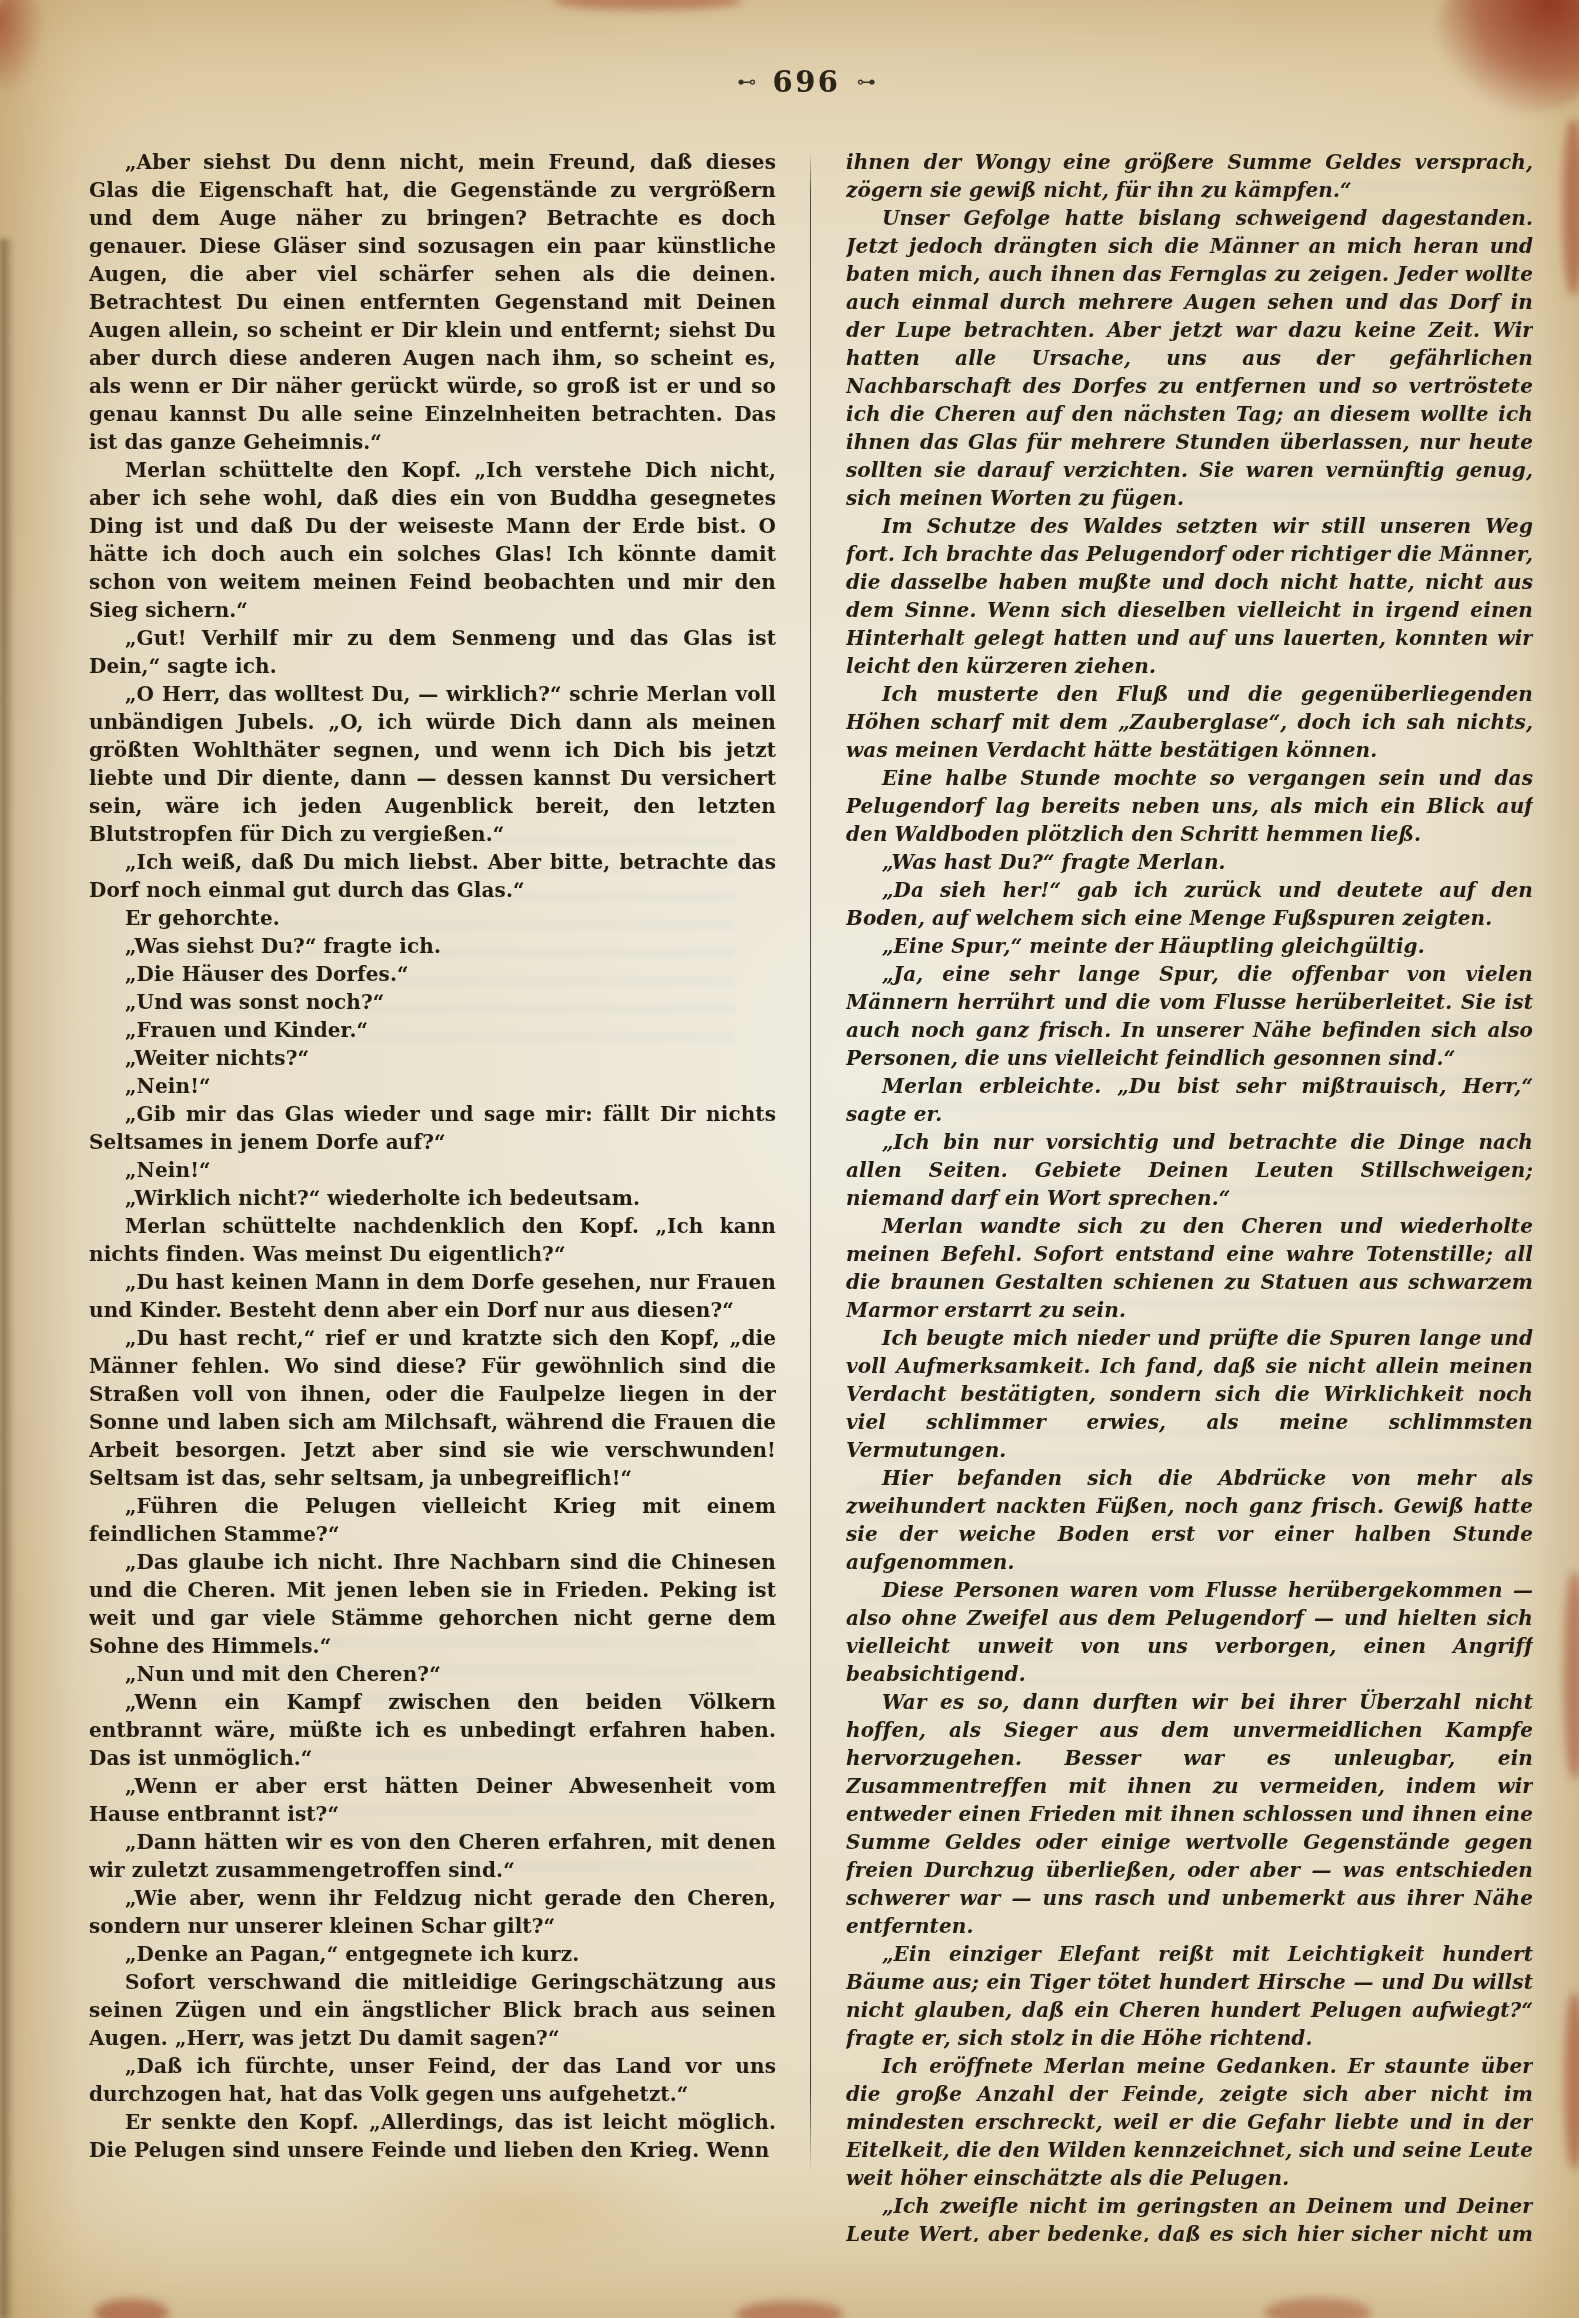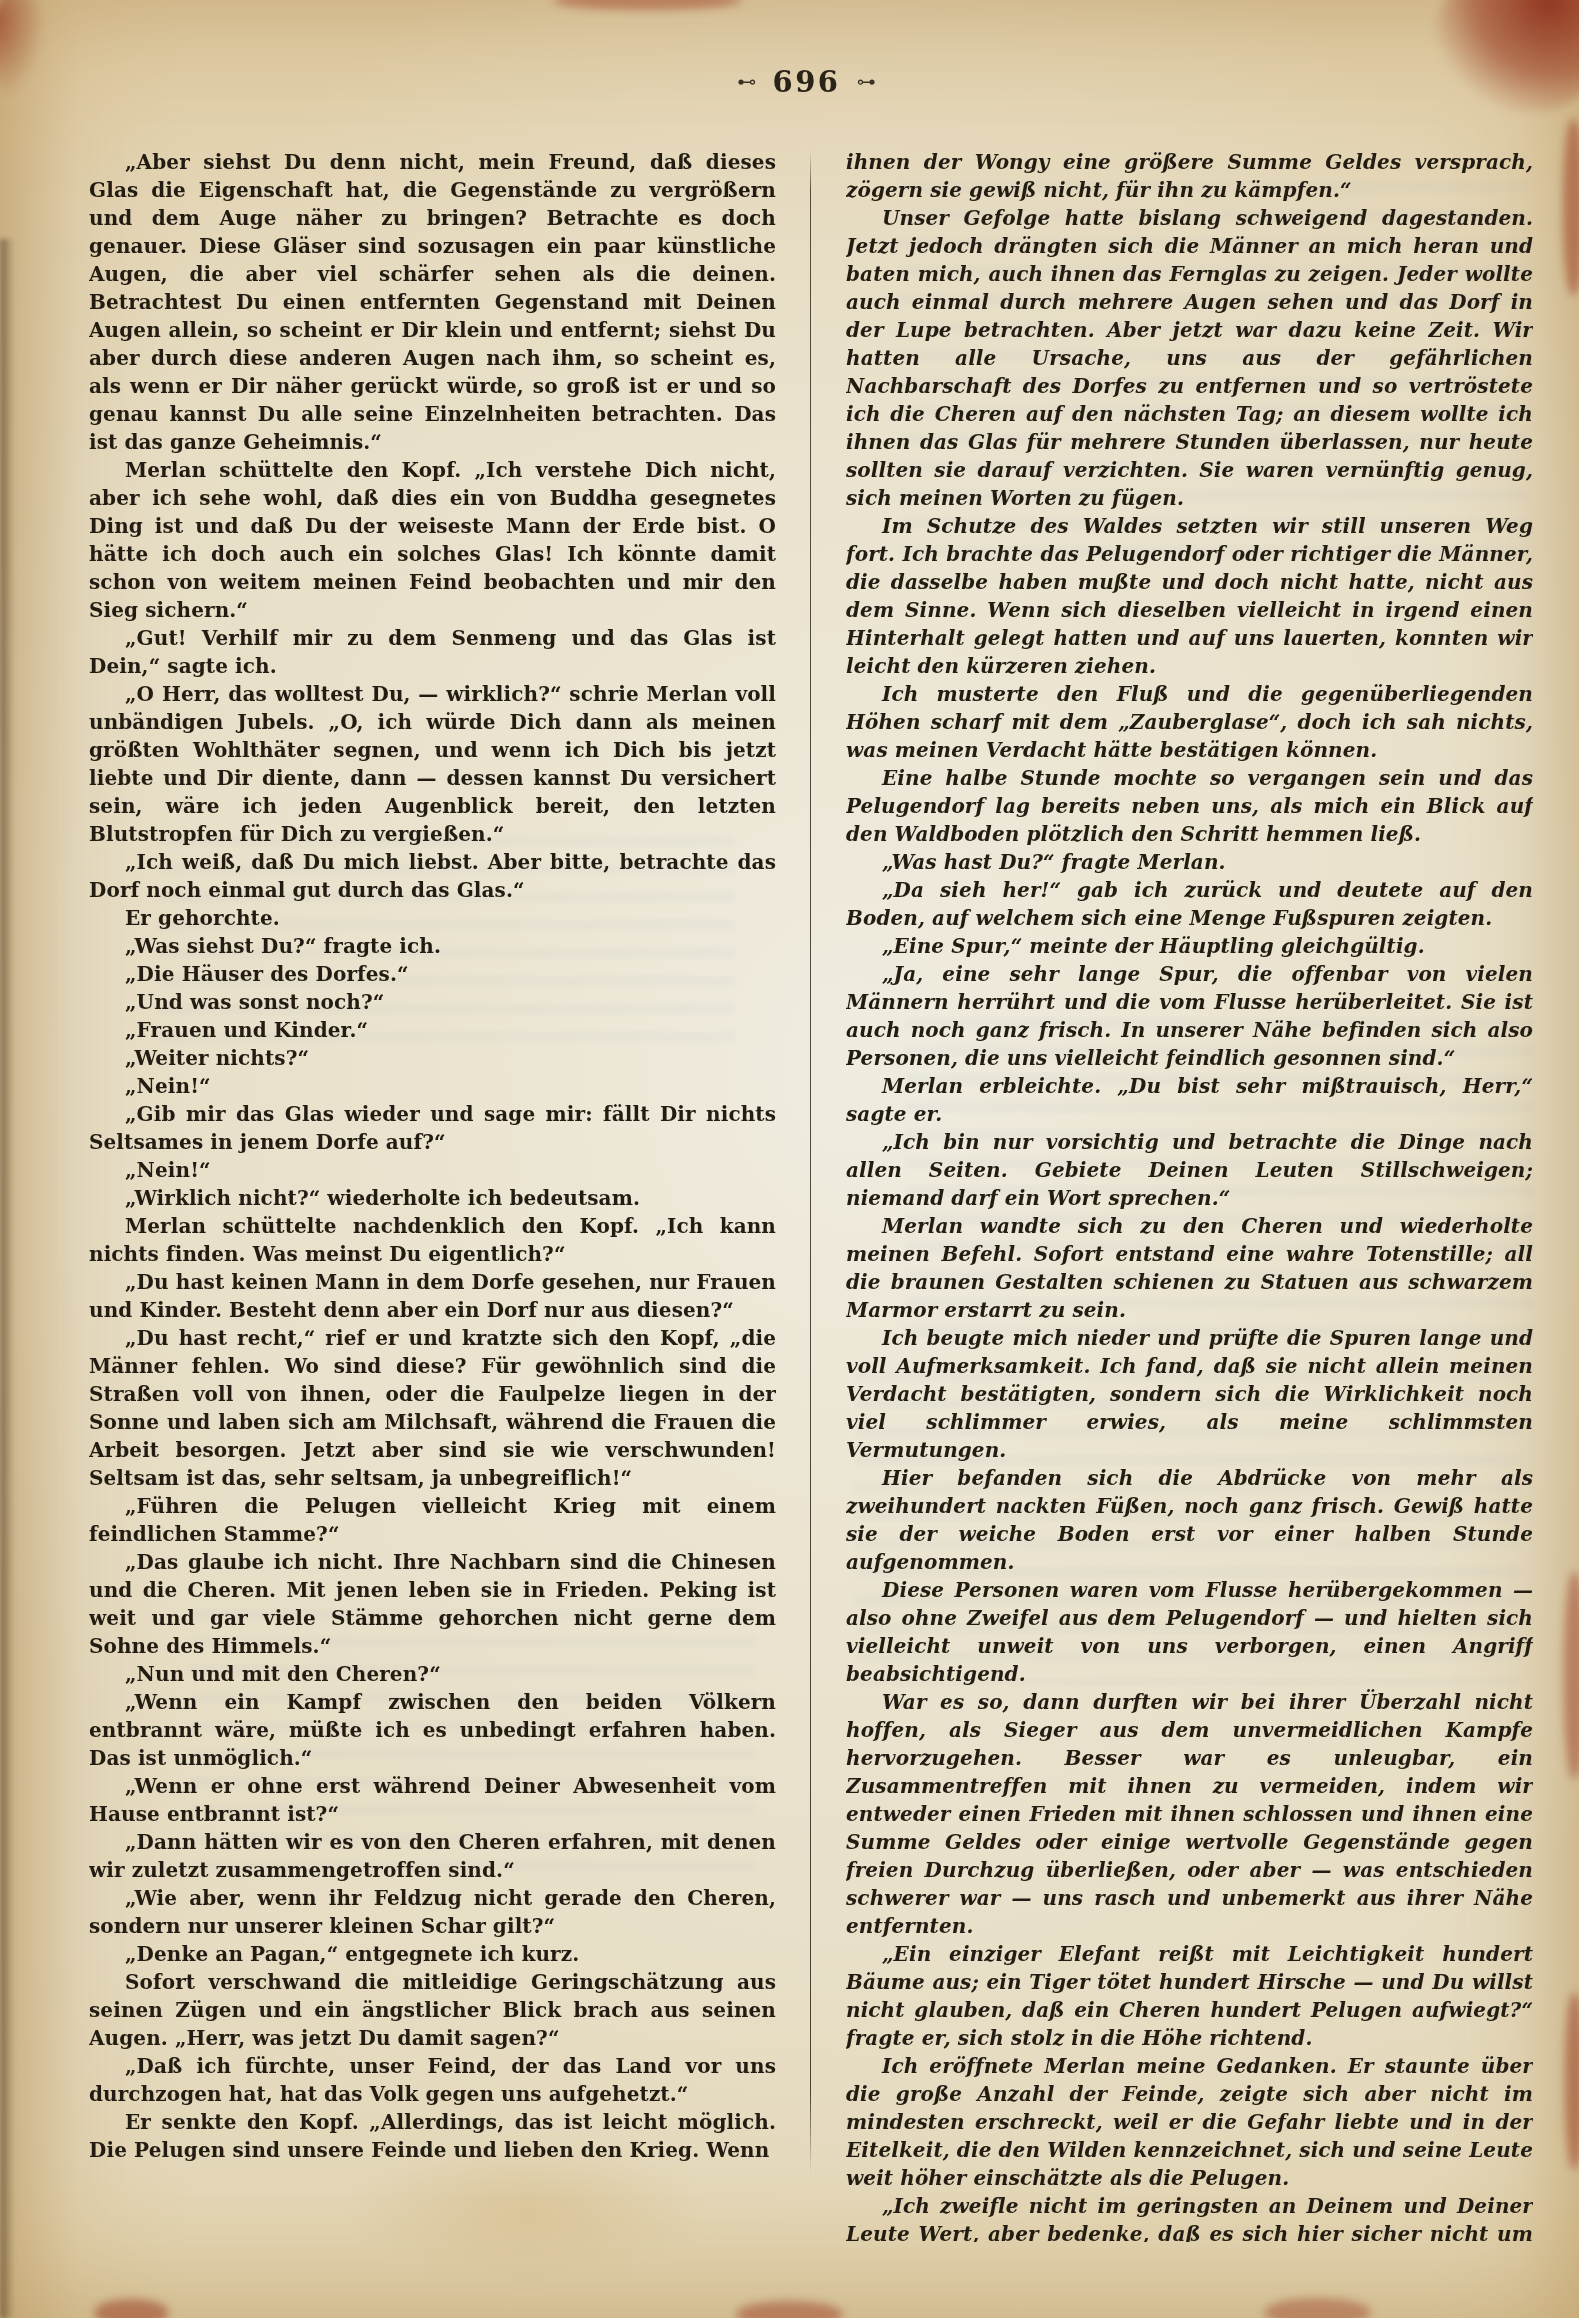--- a/index.html
+++ b/index.html
@@ -130,21 +130,21 @@
         <p class="para">„Gib mir das Glas wieder und sage mir: fällt Dir nichts Seltsames in jenem Dorfe auf?“</p>
         <p class="para">„Nein!“</p>
         <p class="para">„Wirklich nicht?“ wiederholte ich bedeutsam.</p>
         <p class="para">Merlan schüttelte nachdenklich den Kopf. „Ich kann nichts finden. Was meinst Du eigentlich?“</p>
         <p class="para">„Du hast keinen Mann in dem Dorfe gesehen, nur Frauen und Kinder. Besteht denn aber ein Dorf nur aus diesen?“</p>
         <p class="para">„Du hast recht,“ rief er und kratzte sich den Kopf, „die Männer fehlen. Wo sind diese? Für gewöhnlich sind die Straßen voll von ihnen, oder die Faulpelze liegen in der Sonne und laben sich am Milchsaft, während die Frauen die Arbeit besorgen. Jetzt aber sind sie wie verschwunden! Seltsam ist das, sehr seltsam, ja unbegreiflich!“</p>
         <p class="para">„Führen die Pelugen vielleicht Krieg mit einem feindlichen Stamme?“</p>
         <p class="para">„Das glaube ich nicht. Ihre Nachbarn sind die Chinesen und die Cheren. Mit jenen leben sie in Frieden. Peking ist weit und gar viele Stämme gehorchen nicht gerne dem Sohne des Himmels.“</p>
         <p class="para">„Nun und mit den Cheren?“</p>
         <p class="para">„Wenn ein Kampf zwischen den beiden Völkern entbrannt wäre, müßte ich es unbedingt erfahren haben. Das ist unmöglich.“</p>
-        <p class="para">„Wenn er ohne erst während Deiner Abwesenheit vom Hause entbrannt ist?“</p>
+        <p class="para">„Wenn er aber erst hätten Deiner Abwesenheit vom Hause entbrannt ist?“</p>
         <p class="para">„Dann hätten wir es von den Cheren erfahren, mit denen wir zuletzt zusammengetroffen sind.“</p>
         <p class="para">„Wie aber, wenn ihr Feldzug nicht gerade den Cheren, sondern nur unserer kleinen Schar gilt?“</p>
         <p class="para">„Denke an Pagan,“ entgegnete ich kurz.</p>
         <p class="para">Sofort verschwand die mitleidige Geringschätzung aus seinen Zügen und ein ängstlicher Blick brach aus seinen Augen. „Herr, was jetzt Du damit sagen?“</p>
         <p class="para">„Daß ich fürchte, unser Feind, der das Land vor uns durchzogen hat, hat das Volk gegen uns aufgehetzt.“</p>
         <p class="para">Er senkte den Kopf. „Allerdings, das ist leicht möglich. Die Pelugen sind unsere Feinde und lieben den Krieg. Wenn</p>
       </div>
     <div class="col col-right" lang="de">
         <p class="para">ihnen der Wongy eine größere Summe Geldes versprach, zögern sie gewiß nicht, für ihn zu kämpfen.“</p>
         <p class="para">Unser Gefolge hatte bislang schweigend dagestanden. Jetzt jedoch drängten sich die Männer an mich heran und baten mich, auch ihnen das Fernglas zu zeigen. Jeder wollte auch einmal durch mehrere Augen sehen und das Dorf in der Lupe betrachten. Aber jetzt war dazu keine Zeit. Wir hatten alle Ursache, uns aus der gefährlichen Nachbarschaft des Dorfes zu entfernen und so vertröstete ich die Cheren auf den nächsten Tag; an diesem wollte ich ihnen das Glas für mehrere Stunden überlassen, nur heute sollten sie darauf verzichten. Sie waren vernünftig genug, sich meinen Worten zu fügen.</p>

